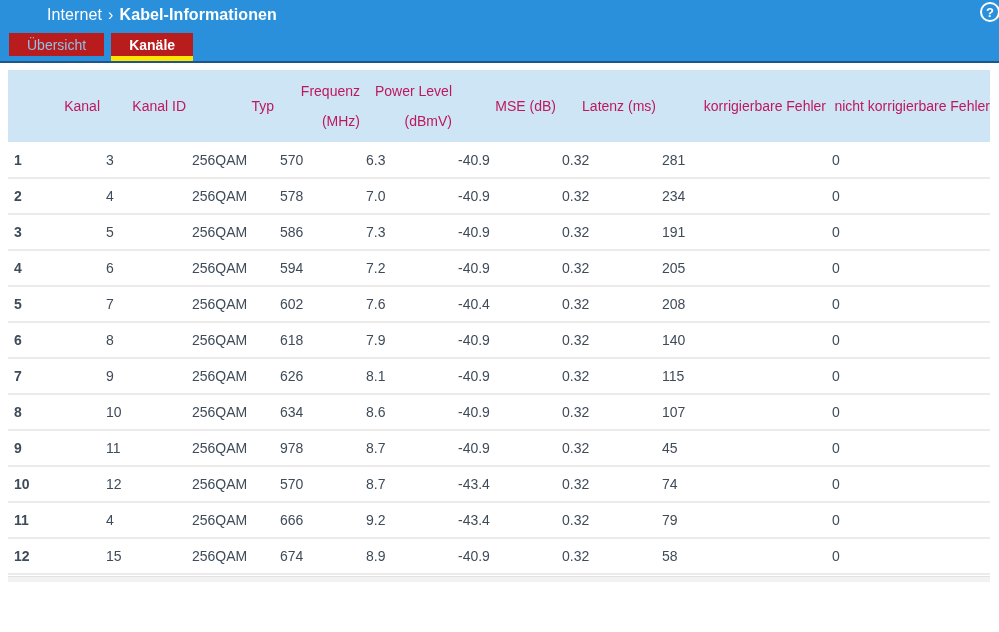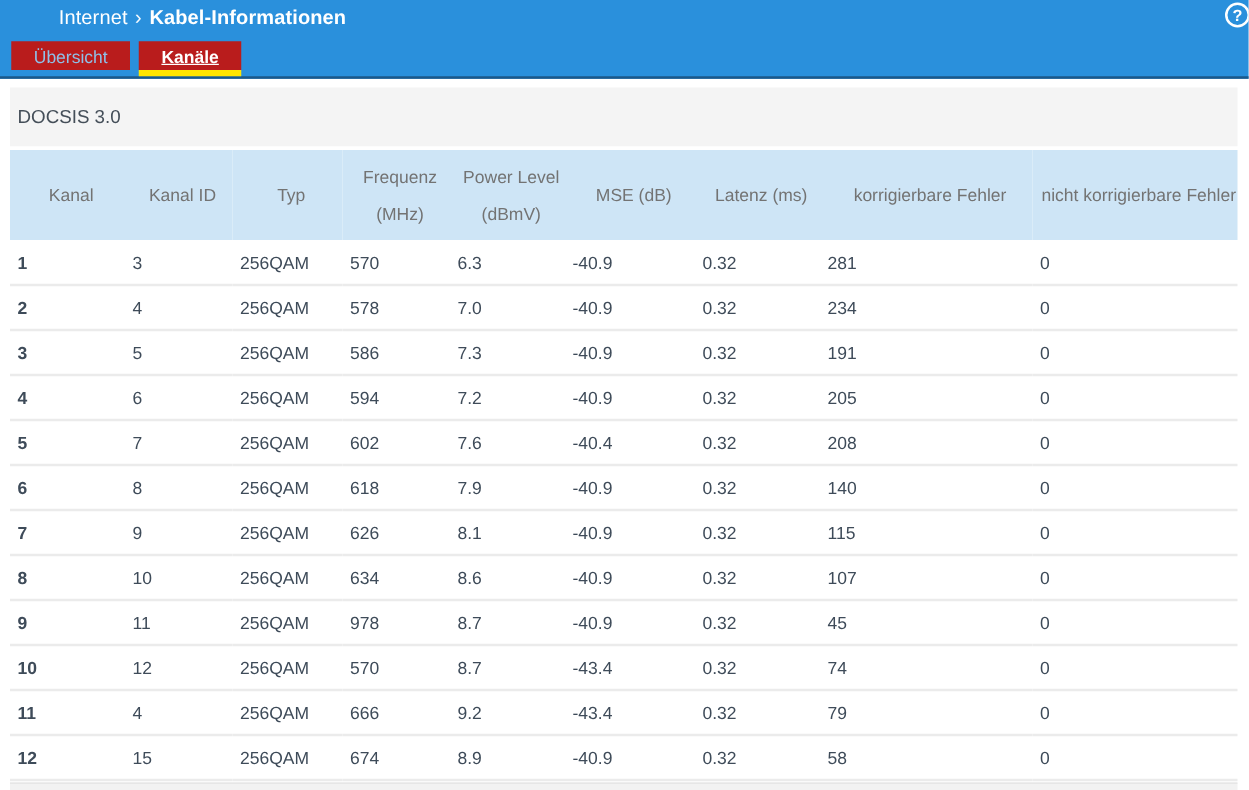--- a/index.html
+++ b/index.html
@@ -18,34 +18,34 @@
               border:2px solid #ffffff; border-radius:50%; color:#ffffff;
               font-size:13px; font-weight:700; display:flex; align-items:center;
               justify-content:center; background:transparent; cursor:pointer; }
 
   
   .tabs { position:absolute; left:9px; top:33px; display:flex; gap:7px;
           align-items:flex-start; height:28px; }
   .tab { background:#b91c1c; color:#8fc0e8; font-size:14px; height:23px;
          padding:0 18px; display:flex; align-items:center; position:relative;
          cursor:pointer; white-space:nowrap; }
-  .tab.active { color:#ffffff; font-weight:700;text-decoration:underline; }
+  .tab.active { color:#ffffff; font-weight:700; }
   .tab.active::after { content:""; position:absolute; left:0; right:0; top:23px;
                        height:5px; background:#ffe600; }
 
   
   .panel { margin:7px 9px 0 8px; width:982px; }
   .section-title { height:47px; background:#f4f4f4; line-height:47px;
                    padding-left:6px; font-size:15px; color:#454f59;
                    margin-bottom:3px; }
 
   
   table { border-collapse:collapse; table-layout:fixed; width:982px; }
   thead tr { background:#cee5f6; height:72px; }
-  th { font-weight:400; font-size:14px; color:#737373; text-align:center;
+  th { font-weight:400; font-size:14px; color:#be185d; text-align:right;
        padding-left:6px; vertical-align:middle; white-space:nowrap; }
   .th-line { line-height:30px; }
   .th-line:empty { display:none; }
   tbody tr { height:36px; background:#ffffff; }
   td { font-size:14px; color:#3e4b59; padding-left:6px;
        border-bottom:2px solid #ebebeb; white-space:nowrap; }
   td:first-child { font-weight:700; }
 
   .bottom-band { margin:1px 9px 0 8px; width:982px; height:6px;
                  background:#f2f2f2; border-top:1px solid #e2e2e2; }
@@ -58,21 +58,20 @@
     <span class="crumb-section">Internet</span><span class="crumb-sep">›</span><span class="crumb-page">Kabel-Informationen</span>
   </div>
   <div class="help-btn">?</div>
   <div class="tabs">
     <div class="tab">Übersicht</div>
     <div class="tab active">Kanäle</div>
   </div>
 </div>
 
 <div class="panel">
-  <div class="section-title">DOCSIS 3.0</div>
 
   <table>
     <colgroup>
       <col style="width:92px">
         <col style="width:86px">
         <col style="width:88px">
       <col style="width:86px">
         <col style="width:92px">
         <col style="width:104px">
       <col style="width:100px">

